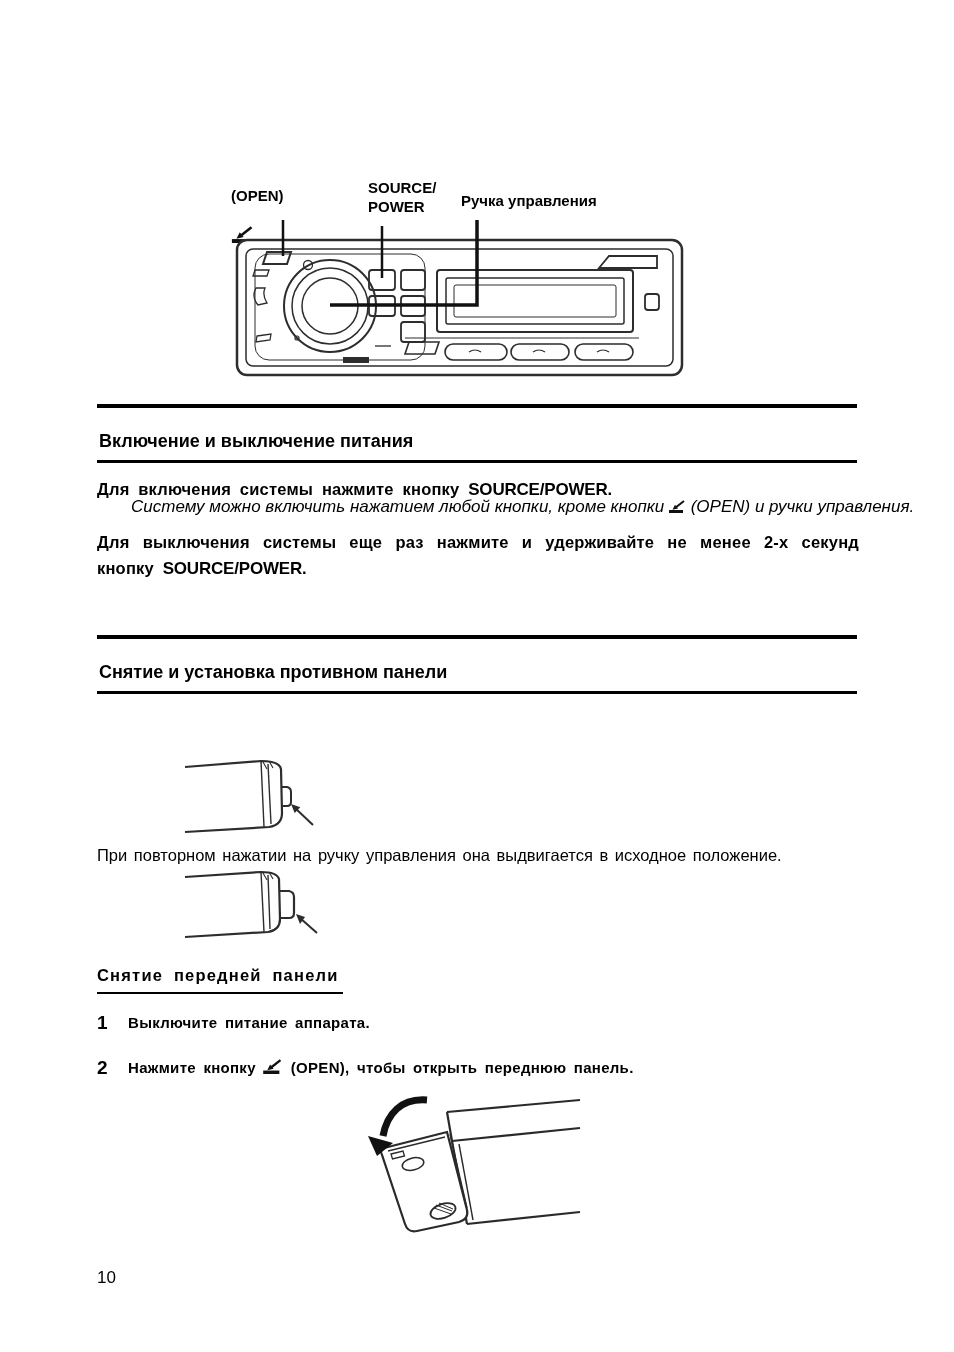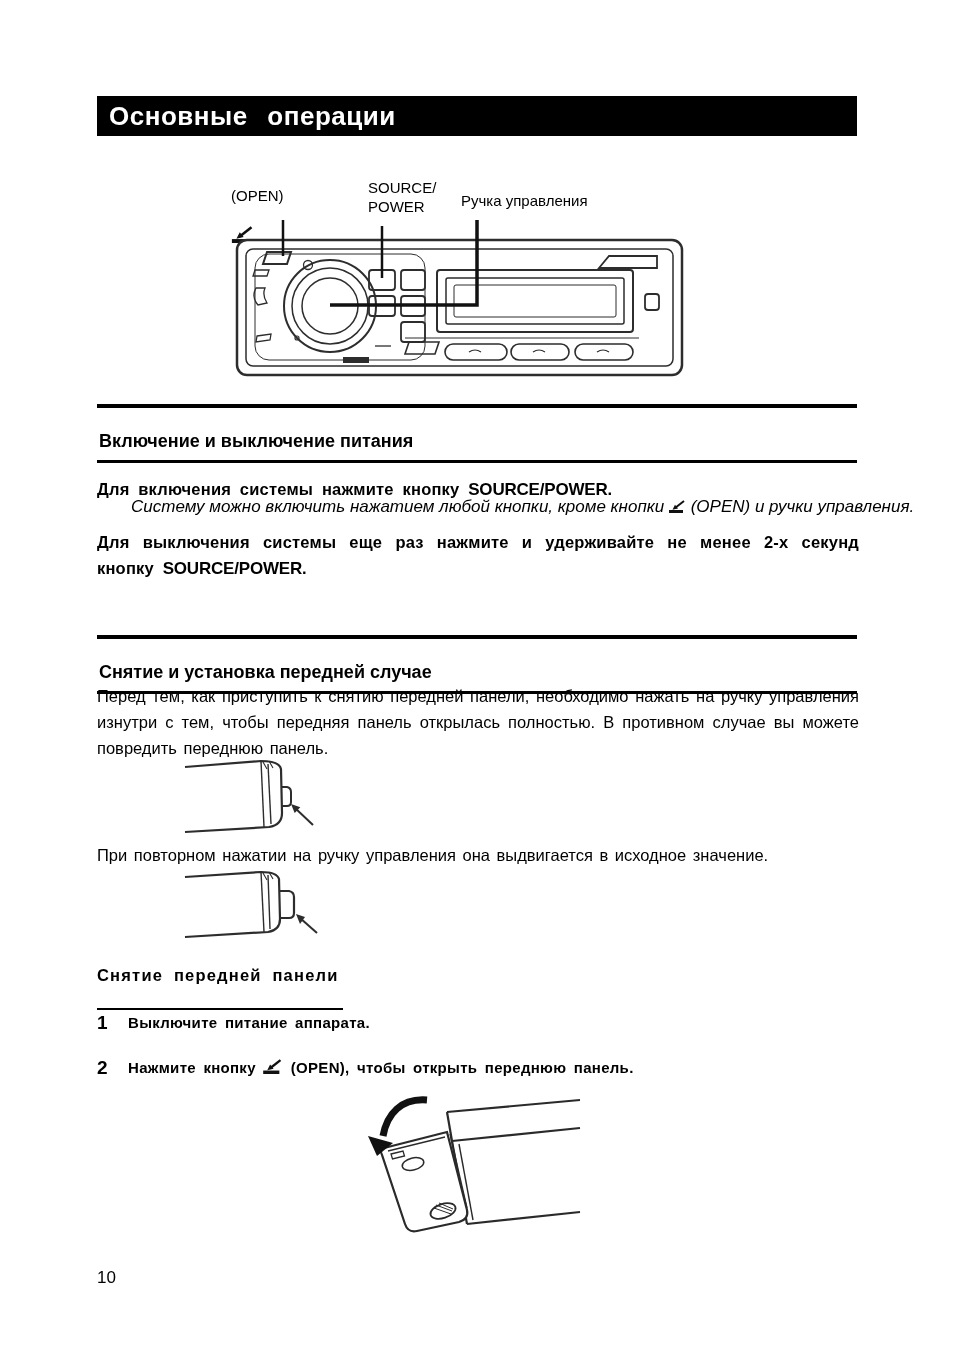--- a/index.html
+++ b/index.html
@@ -5,59 +5,58 @@
   html,body{margin:0;padding:0;background:#fff;}
   .page{position:relative;width:954px;height:1352px;background:#fff;
         font-family:"Liberation Sans",sans-serif;color:#000;overflow:hidden;}
 
   .title-bar{position:absolute;left:97px;top:96px;width:748px;height:40px;
              background:#000;color:#fff;font-size:26px;font-weight:bold;
              line-height:40px;padding-left:12px;word-spacing:12px;letter-spacing:0.5px;}
 
   
   .fig1{position:absolute;left:225px;top:178px;width:470px;height:202px;}
-  .fig-label{position:absolute;font-size:15px;font-weight:normal;line-height:19px;white-space:nowrap;}
+  .fig-label{position:absolute;font-size:15px;font-weight:bold;line-height:19px;white-space:nowrap;}
   .open-label{left:6px;top:8px;display:flex;align-items:center;gap:5px;}
   .source-label{left:143px;top:0px;}
   .knob-label{left:236px;top:13px;}
   .fig1 svg{position:absolute;left:0;top:40px;}
 
   .section-header{position:absolute;left:97px;width:758px;
                   border-top:4px solid #000;border-bottom:3px solid #000;
                   padding:23px 0 8px 2px;font-size:18px;font-weight:bold;margin:0;}
 
   .lead{position:absolute;left:97px;width:762px;font-size:16.5px;font-weight:bold;
         line-height:26px;word-spacing:4px;letter-spacing:0.2px;text-align:justify;margin:0;}
   .heavy{font-weight:900;font-size:17px;letter-spacing:-0.2px;}
   .note{position:absolute;left:131px;width:726px;font-size:17px;font-style:italic;
         margin:0;white-space:nowrap;}
   .bodytext{position:absolute;left:97px;width:762px;font-size:16.5px;line-height:26px;
             text-align:justify;word-spacing:2px;margin:0;}
   .caption{position:absolute;font-size:16.5px;font-weight:bold;word-spacing:3px;
            white-space:pre-wrap;margin:0;}
   .subheading{position:absolute;left:97px;font-size:16.5px;font-weight:bold;
               letter-spacing:1.2px;word-spacing:5px;border-bottom:2px solid #000;
-              padding:0 4px 23px 0;margin:0;}
+              padding:0 4px 7px 0;margin:0;}
   .step-num{position:absolute;left:97px;font-size:19px;font-weight:bold;margin:0;}
   .step-text{position:absolute;left:128px;font-size:15px;font-weight:bold;
              word-spacing:3px;letter-spacing:0.3px;margin:0;white-space:nowrap;}
   .page-number{position:absolute;left:97px;top:1268px;font-size:17px;}
 
   .open-icon{display:inline-block;vertical-align:-1px;}
   .fig2{position:absolute;left:185px;top:757px;}
   .fig3{position:absolute;left:185px;top:869px;}
   .fig4{position:absolute;left:355px;top:1092px;}
   svg{overflow:visible;}
 </style>
 </head>
 <body>
 
 <div class="page">
 
-  <div class="title-bar">Основные операции</div>
 
   <div class="fig1">
     <div class="fig-label open-label">
       <svg class="open-icon" width="24" height="17" viewBox="0 0 17 13">
         <rect x="0" y="10" width="14" height="3" fill="#111"></rect>
         <path d="M15,1 L6,8" stroke="#111" stroke-width="2" fill="none"></path>
         <polygon points="3.5,9.7 9,8.4 6,4.8" fill="#111"></polygon>
       </svg>
       <span>(OPEN)</span>
     </div>
@@ -124,37 +123,36 @@
 
   <p class="note" style="top:497px"><span>Систему можно включить нажатием любой кнопки, кроме кнопки </span><svg class="open-icon" width="17" height="13" viewBox="0 0 17 13">
         <rect x="0" y="10" width="14" height="3" fill="#111"></rect>
         <path d="M15,1 L6,8" stroke="#111" stroke-width="2" fill="none"></path>
         <polygon points="3.5,9.7 9,8.4 6,4.8" fill="#111"></polygon>
       </svg><span> (OPEN) и ручки управления.</span></p>
 
   <p class="lead" style="top:529px"><span>Для выключения системы еще раз нажмите и удерживайте не менее 2-х секунд кнопку </span><span class="heavy">SOURCE/POWER</span><span>.</span></p>
 
 
-  <h2 class="section-header" style="top:635px">Снятие и установка передней случае</h2>
-
-  <p class="bodytext" style="top:683px">Перед тем, как приступить к снятию передней панели, необходимо нажать на ручку управления изнутри с тем, чтобы передняя панель открылась полностью. В противном случае вы можете повредить переднюю панель.</p>
+  <h2 class="section-header" style="top:635px">Снятие и установка противном панели</h2>
+
 
   <svg class="fig2" width="150" height="82" viewBox="0 0 150 82">
     <g stroke="#2d2d2d" fill="none" stroke-width="2.2">
       <path d="M0,10 L76,4 Q94,4 96,12 L97,56 Q97,68 84,70 L0,75"></path>
       <path d="M76,4 L79,70" stroke-width="1.4"></path>
       <path d="M83,7 L86,67" stroke-width="1.4"></path>
       <path d="M78,5 L82,12 M84,4 L88,11" stroke-width="1.1"></path>
       <path d="M97,30 H102 Q106,31 106,35 V45 Q106,49 102,49 H97" stroke-width="2"></path>
       <path d="M128,68 L110,51" stroke-width="2"></path>
     </g>
     <polygon points="106,47 115.3,50.3 109.7,56.1" fill="#2d2d2d"></polygon>
   </svg>
 
-  <p class="bodytext" style="top:842px">При повторном нажатии на ручку управления она выдвигается в исходное значение.</p>
+  <p class="bodytext" style="top:842px">При повторном нажатии на ручку управления она выдвигается в исходное положение.</p>
 
   <svg class="fig3" width="152" height="72" viewBox="0 0 152 72">
     <g stroke="#2d2d2d" fill="none" stroke-width="2.2">
       <path d="M0,8 L76,3 Q92,3 94,10 L95,50 Q95,61 83,63 L0,68"></path>
       <path d="M76,3 L79,63" stroke-width="1.4"></path>
       <path d="M83,6 L85,60" stroke-width="1.4"></path>
       <path d="M78,4 L82,11 M84,3 L88,10" stroke-width="1.1"></path>
       <path d="M95,22 H104 Q109,23 109,28 V44 Q109,49 104,49 H95" stroke-width="2.2"></path>
       <path d="M132,64 L115,49" stroke-width="2"></path>
     </g>

